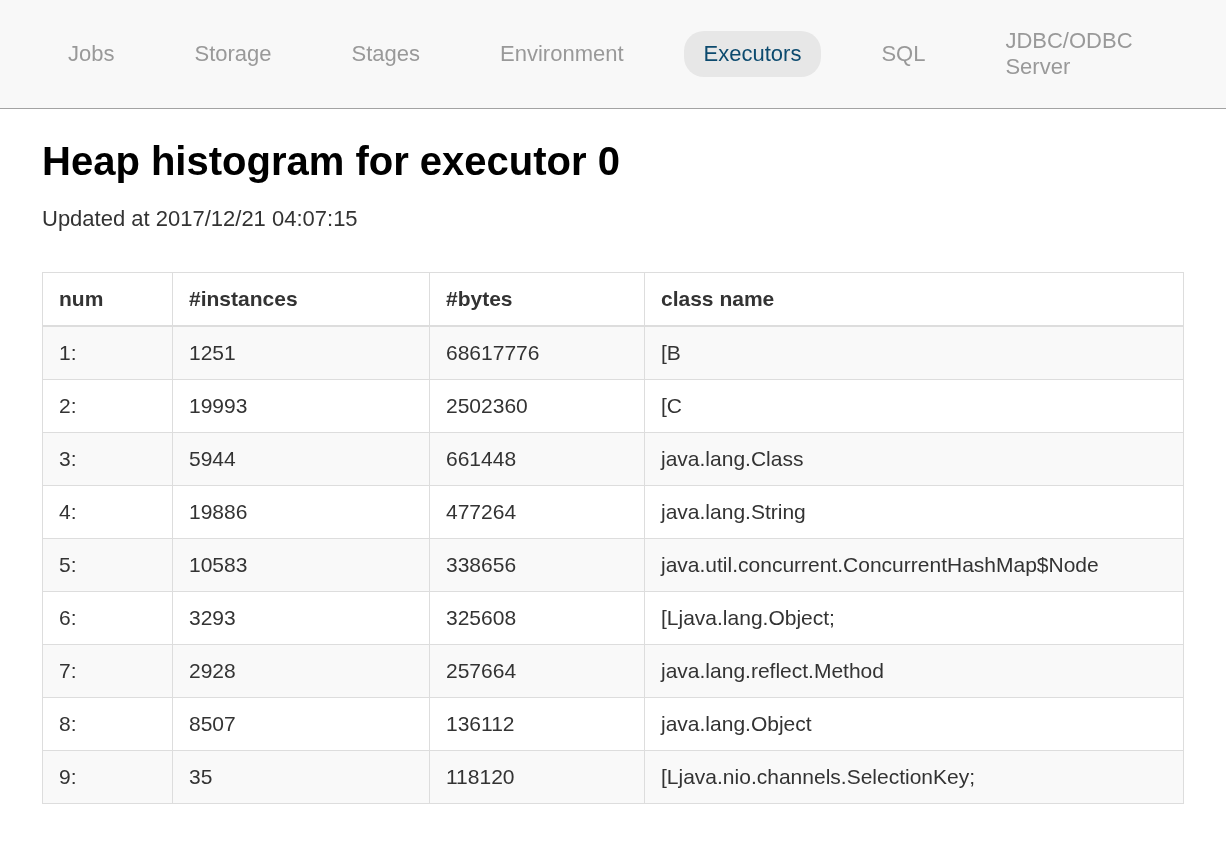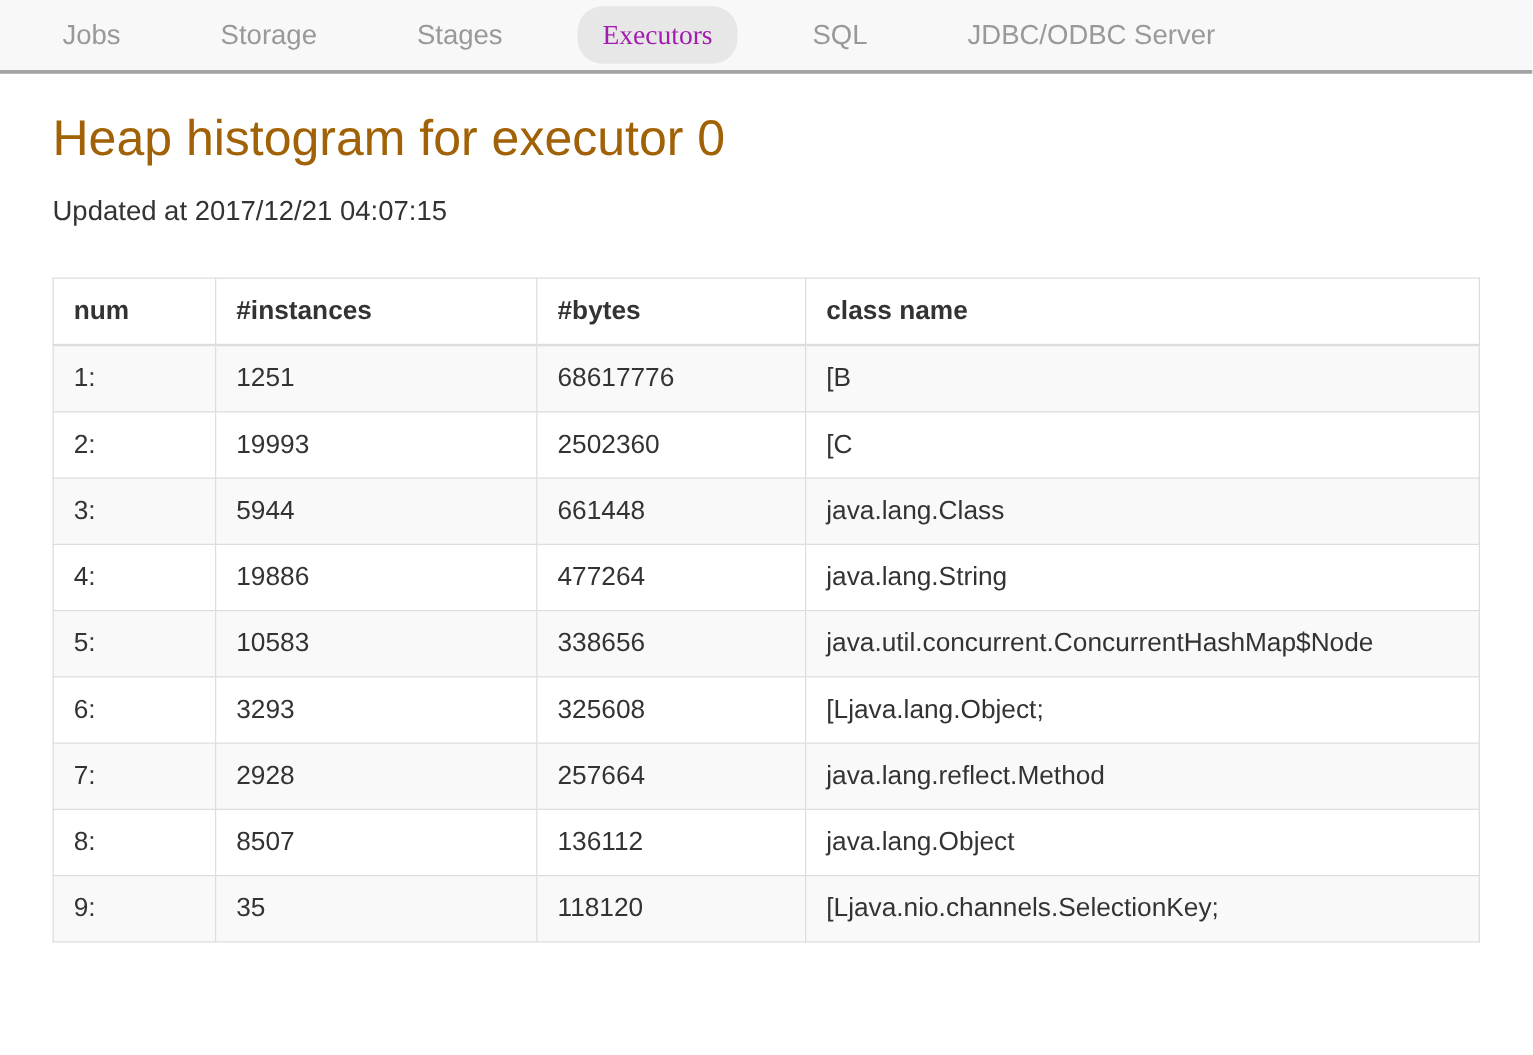--- a/index.html
+++ b/index.html
@@ -8,22 +8,22 @@
       box-sizing: border-box;
     }
     body {
       font-family: "Helvetica Neue", Helvetica, Arial, sans-serif;
       font-size: 14px;
       color: #333;
       background: #fff;
     }
     .navbar {
       background: #f8f8f8;
-      border-bottom: 3px solid #a3a3a3;
-      padding: 0;
+      border-bottom: 1px solid #a3a3a3;
+      padding: 18px;
     }
     .nav-tabs {
       list-style: none;
       display: flex;
       align-items: center;
       padding: 0 30px;
       min-height: 56px;
     }
     .nav-tabs li {
       margin-right: 40px;
@@ -32,30 +32,29 @@
       display: block;
       padding: 10px 20px;
       color: #999;
       text-decoration: none;
       font-size: 22px;
       font-weight: 300;
       border-radius: 20px;
     }
     .nav-tabs li.active a {
       background: #e7e7e7;
-      color: #a21caf;
-      font-family: Liberation Serif, serif;
+      color: #0c4a6e;
     }
     .container {
       padding: 20px 42px;
     }
     h1.page-title {
       font-size: 40px;
-      font-weight: 400;
-      color: #a16207;
+      font-weight: 700;
+      color: #000000;
       margin-bottom: 22px;
       margin-top: 10px;
     }
     .updated-at {
       font-size: 22px;
       color: #333;
       font-weight: 400;
       margin-bottom: 40px;
     }
     table {
@@ -97,20 +96,23 @@
 <div class="navbar">
   <ul class="nav-tabs">
     <li>
         <a href="#">Jobs</a>
       </li>
     <li>
         <a href="#">Storage</a>
       </li>
     <li>
         <a href="#">Stages</a>
+      </li>
+    <li>
+        <a href="#">Environment</a>
       </li>
     <li class="active">
         <a href="#">Executors</a>
       </li>
     <li>
         <a href="#">SQL</a>
       </li>
     <li>
         <a href="#">JDBC/ODBC Server</a>
       </li>

